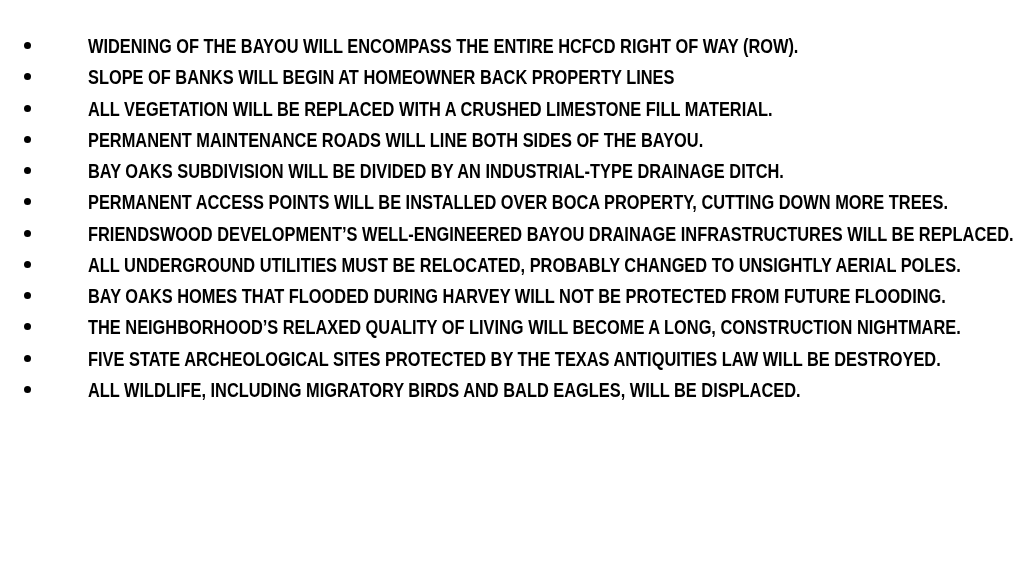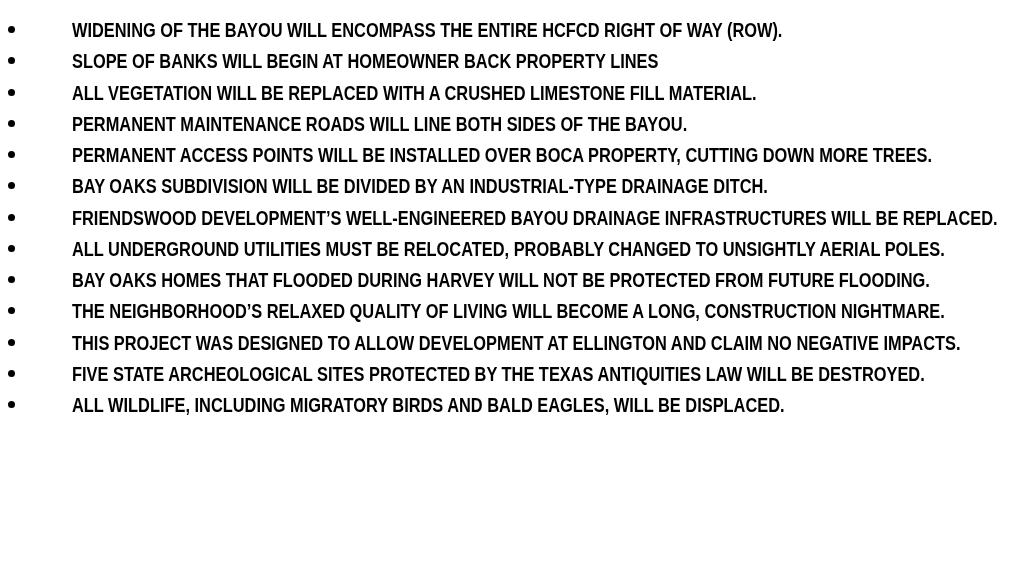--- a/index.html
+++ b/index.html
@@ -12,21 +12,21 @@
     width: 1023px;
     height: 571px;
     background: #ffffff;
     overflow: hidden;
     font-family: "Liberation Sans", sans-serif;
     font-weight: bold;
     color: #000000;
   }
   .bullet-list {
     list-style: none;
-    margin: 0;
+    margin: 16px;
     padding: 14px 0 0 0;
   }
   .bullet-item {
     position: relative;
     height: 31.25px;
     display: flex;
     align-items: center;
     padding-left: 72px;
     box-sizing: border-box;
   }
@@ -71,26 +71,26 @@
     <span class="bullet-text" style="transform: scaleX(0.78);">ALL VEGETATION WILL BE REPLACED WITH A CRUSHED LIMESTONE FILL MATERIAL.</span>
   </li>
 
   <li class="bullet-item">
     <span class="bullet-dot"></span>
     <span class="bullet-text" style="transform: scaleX(0.78);">PERMANENT MAINTENANCE ROADS WILL LINE BOTH SIDES OF THE BAYOU.</span>
   </li>
 
   <li class="bullet-item">
     <span class="bullet-dot"></span>
-    <span class="bullet-text" style="transform: scaleX(0.78);">PERMANENT ACCESS POINTS WILL BE INSTALLED OVER BOCA PROPERTY, CUTTING DOWN MORE TREES.</span>
+    <span class="bullet-text" style="transform: scaleX(0.78);">BAY OAKS SUBDIVISION WILL BE DIVIDED BY AN INDUSTRIAL-TYPE DRAINAGE DITCH.</span>
   </li>
 
   <li class="bullet-item">
     <span class="bullet-dot"></span>
-    <span class="bullet-text" style="transform: scaleX(0.78);">BAY OAKS SUBDIVISION WILL BE DIVIDED BY AN INDUSTRIAL-TYPE DRAINAGE DITCH.</span>
+    <span class="bullet-text" style="transform: scaleX(0.78);">PERMANENT ACCESS POINTS WILL BE INSTALLED OVER BOCA PROPERTY, CUTTING DOWN MORE TREES.</span>
   </li>
 
 
   <li class="bullet-item">
     <span class="bullet-dot"></span>
     <span class="bullet-text" style="transform: scaleX(0.78);">FRIENDSWOOD DEVELOPMENT’S WELL-ENGINEERED BAYOU DRAINAGE INFRASTRUCTURES WILL BE REPLACED.</span>
   </li>
 
   <li class="bullet-item">
     <span class="bullet-dot"></span>
@@ -100,24 +100,20 @@
   <li class="bullet-item">
     <span class="bullet-dot"></span>
     <span class="bullet-text" style="transform: scaleX(0.78);">BAY OAKS HOMES THAT FLOODED DURING HARVEY WILL NOT BE PROTECTED FROM FUTURE FLOODING.</span>
   </li>
 
   <li class="bullet-item">
     <span class="bullet-dot"></span>
     <span class="bullet-text" style="transform: scaleX(0.78);">THE NEIGHBORHOOD’S RELAXED QUALITY OF LIVING WILL BECOME A LONG, CONSTRUCTION NIGHTMARE.</span>
   </li>
 
-  <li class="bullet-item">
-    <span class="bullet-dot"></span>
-    <span class="bullet-text" style="transform: scaleX(0.78);">THIS PROJECT WAS DESIGNED TO ALLOW DEVELOPMENT AT ELLINGTON AND CLAIM NO NEGATIVE IMPACTS.</span>
-  </li>
 
   <li class="bullet-item">
     <span class="bullet-dot"></span>
     <span class="bullet-text" style="transform: scaleX(0.78);">FIVE STATE ARCHEOLOGICAL SITES PROTECTED BY THE TEXAS ANTIQUITIES LAW WILL BE DESTROYED.</span>
   </li>
 
   <li class="bullet-item">
     <span class="bullet-dot"></span>
     <span class="bullet-text" style="transform: scaleX(0.78);">ALL WILDLIFE, INCLUDING MIGRATORY BIRDS AND BALD EAGLES, WILL BE DISPLACED.</span>
   </li>

